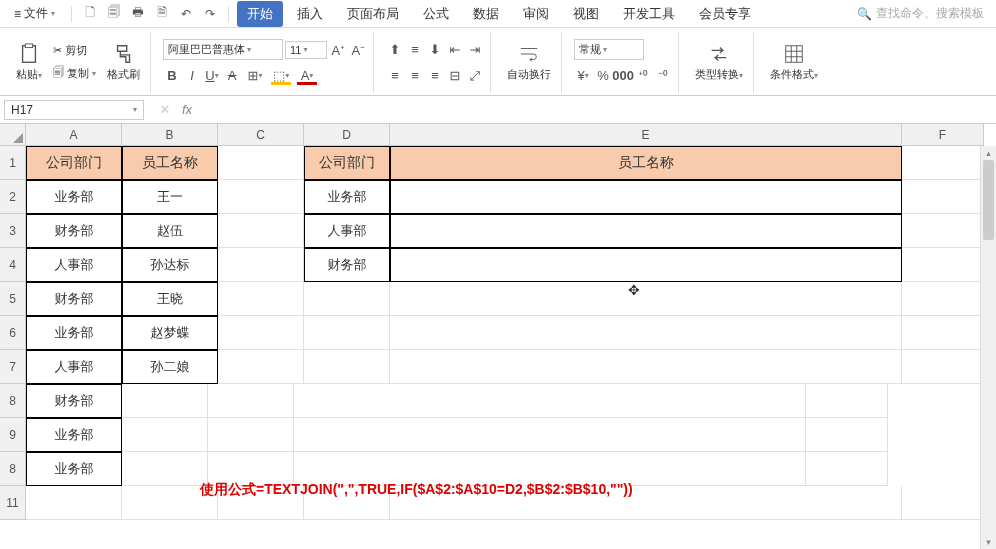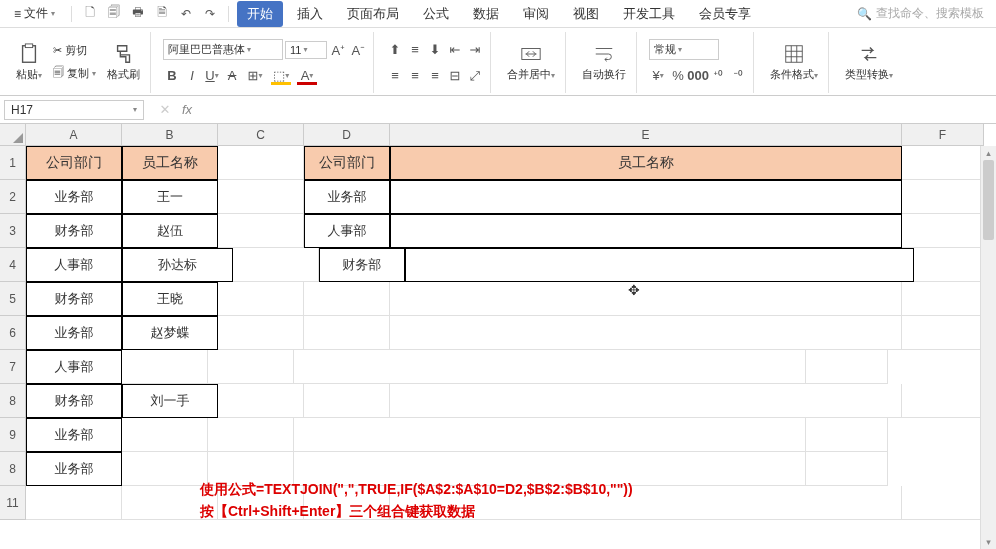--- a/index.html
+++ b/index.html
@@ -167,29 +167,20 @@
       <span class="ribbon-icon">≡</span>
       <span class="ribbon-icon">≡</span>
       <span class="ribbon-icon">⊟</span>
       <span class="ribbon-icon">⤢</span>
     </div>
   </div>
 
   <div class="ribbon-group">
     <div class="ribbon-big">
       <svg viewBox="0 0 24 24">
-          <rect x="2" y="6" width="20" height="12" fill="none" stroke="#555"></rect>
-          <path d="M6 12h12M10 9l-3 3 3 3M14 9l3 3-3 3" fill="none" stroke="#555"></path>
-        </svg>
-      <span><span>合并居中</span><span class="dd">▾</span></span>
-    </div>
-  </div>
-  <div class="ribbon-group">
-    <div class="ribbon-big">
-      <svg viewBox="0 0 24 24">
           <path d="M3 6h18M3 12h14a3 3 0 010 6h-4m0 0l2-2m-2 2l2 2" fill="none" stroke="#555"></path>
         </svg>
       <span>自动换行</span>
     </div>
   </div>
 
   <div class="ribbon-group">
     <div class="ribbon-row">
       <span class="sel" style="width:70px">
           <span>常规</span>
@@ -200,35 +191,35 @@
       <span class="ribbon-icon">¥<span class="dd">▾</span></span>
       <span class="ribbon-icon">%</span>
       <span class="ribbon-icon">
           <b>000</b>
         </span>
       <span class="ribbon-icon">⁺⁰</span>
       <span class="ribbon-icon">⁻⁰</span>
     </div>
   </div>
 
+  <div class="ribbon-group">
+    <div class="ribbon-big">
+      <svg viewBox="0 0 24 24">
+          <path d="M4 8h12l-3-3m3 3l-3 3M20 16H8l3 3m-3-3l3-3" fill="none" stroke="#555" stroke-width="1.5"></path>
+        </svg>
+      <span><span>类型转换</span><span class="dd">▾</span></span>
+    </div>
+  </div>
   <div class="ribbon-group">
     <div class="ribbon-big">
       <svg viewBox="0 0 24 24">
           <rect x="3" y="3" width="18" height="18" fill="none" stroke="#555"></rect>
           <path d="M3 9h18M3 15h18M9 3v18M15 3v18" stroke="#555"></path>
         </svg>
       <span><span>条件格式</span><span class="dd">▾</span></span>
-    </div>
-  </div>
-  <div class="ribbon-group">
-    <div class="ribbon-big">
-      <svg viewBox="0 0 24 24">
-          <path d="M4 8h12l-3-3m3 3l-3 3M20 16H8l3 3m-3-3l3-3" fill="none" stroke="#555" stroke-width="1.5"></path>
-        </svg>
-      <span><span>类型转换</span><span class="dd">▾</span></span>
     </div>
   </div>
 </div>
 
 <div class="formula-bar">
   <div class="name-box">
     <span>H17</span>
       <span class="dd">▾</span>
   </div>
   <div class="fx-zone">
@@ -280,21 +271,21 @@
       <div class="grid-row">
         <div class="cell tbl" style="width: 96px; height: 34px;">财务部</div>
         <div class="cell tbl" style="width: 96px; height: 34px;">赵伍</div>
         <div class="cell" style="width: 86px; height: 34px;"></div>
         <div class="cell tbl" style="width: 86px; height: 34px;">人事部</div>
         <div class="cell tbl" style="width: 512px; height: 34px;"></div>
         <div class="cell" style="width: 82px; height: 34px;"></div>
       </div>
       <div class="grid-row">
         <div class="cell tbl" style="width: 96px; height: 34px;">人事部</div>
-        <div class="cell tbl" style="width: 112px; height: 34px;">孙达标</div>
+        <div class="cell tbl" style="width: 96px; height: 34px;">孙达标</div>
         <div class="cell" style="width: 86px; height: 34px;"></div>
         <div class="cell tbl" style="width: 86px; height: 34px;">财务部</div>
         <div class="cell tbl" style="width: 512px; height: 34px;"></div>
         <div class="cell" style="width: 82px; height: 34px;"></div>
       </div>
       <div class="grid-row">
         <div class="cell tbl" style="width: 96px; height: 34px;">财务部</div>
         <div class="cell tbl" style="width: 96px; height: 34px;">王晓</div>
         <div class="cell" style="width: 86px; height: 34px;"></div>
         <div class="cell" style="width: 86px; height: 34px;"></div>
@@ -304,28 +295,28 @@
       <div class="grid-row">
         <div class="cell tbl" style="width: 96px; height: 34px;">业务部</div>
         <div class="cell tbl" style="width: 96px; height: 34px;">赵梦蝶</div>
         <div class="cell" style="width: 86px; height: 34px;"></div>
         <div class="cell" style="width: 86px; height: 34px;"></div>
         <div class="cell" style="width: 512px; height: 34px;"></div>
         <div class="cell" style="width: 82px; height: 34px;"></div>
       </div>
       <div class="grid-row">
         <div class="cell tbl" style="width: 96px; height: 34px;">人事部</div>
+        <div class="cell tbl" style="width: 96px; height: 34px;">孙二娘</div>
         <div class="cell" style="width: 86px; height: 34px;"></div>
         <div class="cell" style="width: 86px; height: 34px;"></div>
         <div class="cell" style="width: 512px; height: 34px;"></div>
         <div class="cell" style="width: 82px; height: 34px;"></div>
       </div>
       <div class="grid-row">
         <div class="cell tbl" style="width: 96px; height: 34px;">财务部</div>
-        <div class="cell tbl" style="width: 96px; height: 34px;">刘一手</div>
         <div class="cell" style="width: 86px; height: 34px;"></div>
         <div class="cell" style="width: 86px; height: 34px;"></div>
         <div class="cell" style="width: 512px; height: 34px;"></div>
         <div class="cell" style="width: 82px; height: 34px;"></div>
       </div>
       <div class="grid-row">
         <div class="cell tbl" style="width: 96px; height: 34px;">业务部</div>
         <div class="cell" style="width: 86px; height: 34px;"></div>
         <div class="cell" style="width: 86px; height: 34px;"></div>
         <div class="cell" style="width: 512px; height: 34px;"></div>
@@ -342,21 +333,20 @@
         <div class="cell" style="width: 96px; height: 34px;"></div>
         <div class="cell" style="width: 96px; height: 34px;"></div>
         <div class="cell" style="width: 86px; height: 34px;"></div>
         <div class="cell" style="width: 86px; height: 34px;"></div>
         <div class="cell" style="width: 512px; height: 34px;"></div>
         <div class="cell" style="width: 82px; height: 34px;"></div>
       </div>
     </div>
   <div class="annotation" style="top:354px; left:200px;">
     <div>使用公式=TEXTJOIN(",",TRUE,IF($A$2:$A$10=D2,$B$2:$B$10,""))</div>
-    <div>按【Ctrl+Shift+Enter】三个组合键获取数据</div>
   </div>
   <div class="cursor-cross" style="top:158px; left:628px;">✥</div>
   <div class="scrollbar-v">
     <div class="arr" style="top:0">▴</div>
     <div class="thumb"></div>
     <div class="arr" style="bottom:0">▾</div>
   </div>
 </div>
 
 </body></html>

